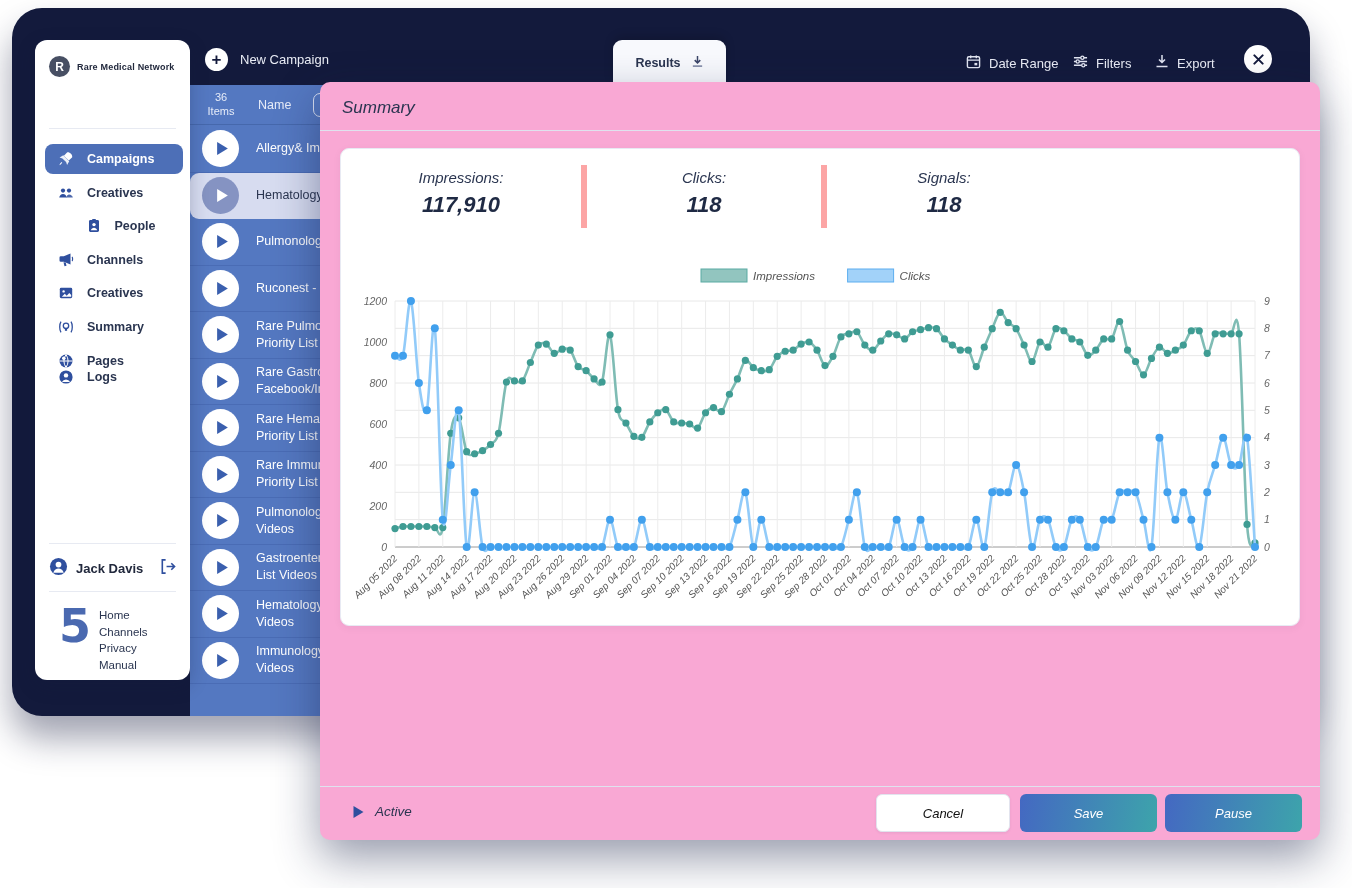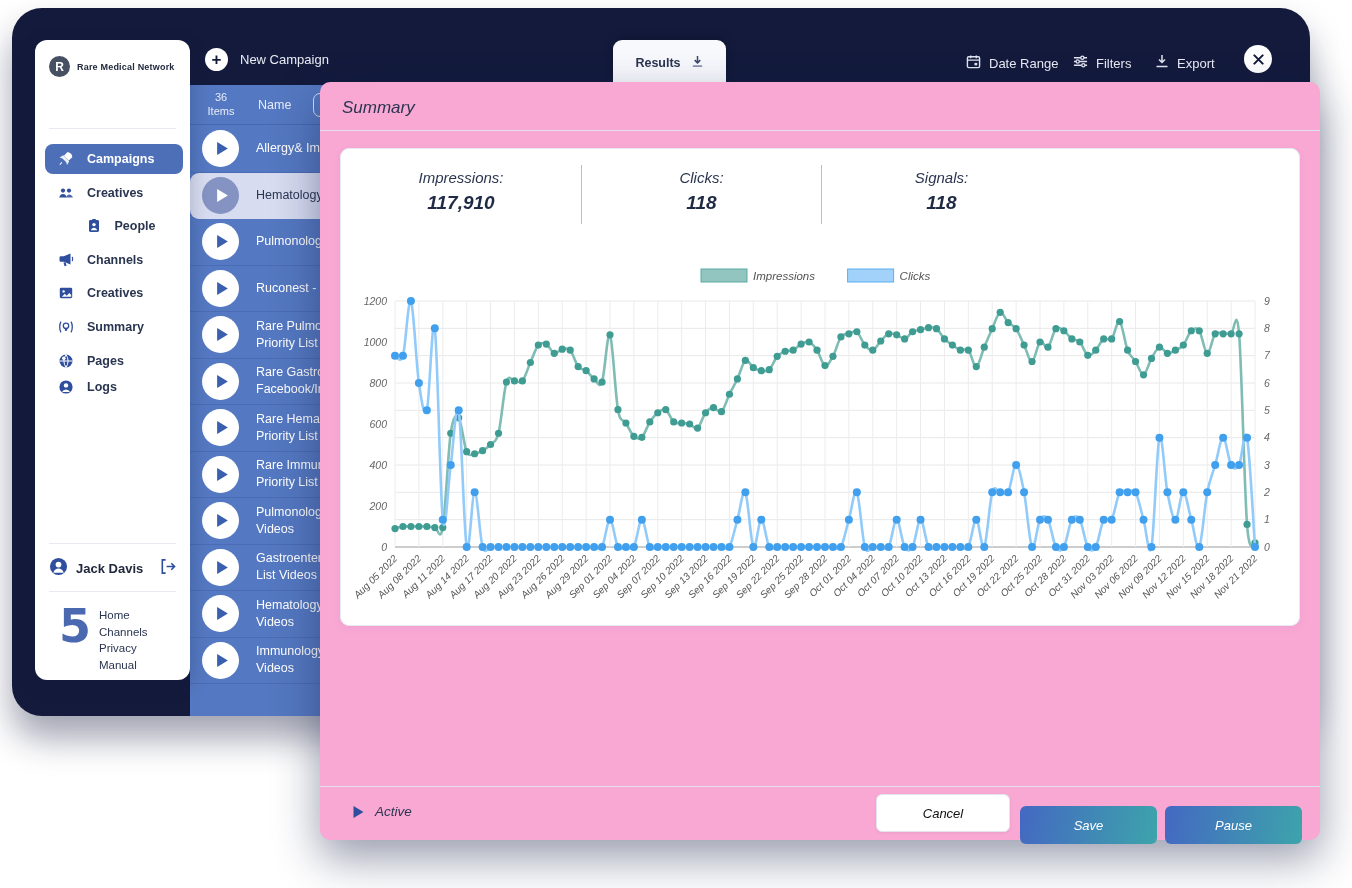--- a/index.html
+++ b/index.html
@@ -52,31 +52,31 @@
   .row.selected .play { background:#8593c2; }
   .row.selected .rtext { color:#2a3550; }
 
   
   .modal { position:absolute; left:320px; top:82px; width:1000px; height:758px; background:#f9a8d4; border-radius:10px; box-shadow:0 18px 45px rgba(25,33,70,.45);font-style:italic; }
   .modal-title { position:absolute; left:22px; top:16px; font-size:17px; color:#2a3550; }
   .modal-hdiv { position:absolute; left:0; top:48px; width:100%; height:1px; background:#dfe2ee; }
   .card { position:absolute; left:20px; top:66px; width:960px; height:478px; background:#fff; border-radius:9px; border:1px solid #e8eaf3; box-shadow:0 2px 8px rgba(30,40,80,.05); }
   .stats { position:absolute; left:0; top:16px; width:100%; display:flex; }
   .stat { width:240px; text-align:center; padding:4px 0 10px; }
-  .stat + .stat { border-left:1px solid #fca5a5; }
+  .stat + .stat { border-left:6px solid #fca5a5; }
   .stat .slabel { font-size:15px; color:#2a3550; }
-  .stat .svalue { font-size:19px; font-weight:700; color:#1f2a44; margin-top:6px; }
+  .stat .svalue { font-size:22px; font-weight:700; color:#1f2a44; margin-top:6px; }
   .chart-wrap { position:absolute; left:8px; top:112px; }
 
   .modal-fdiv { position:absolute; left:0; top:704px; width:100%; height:1px; background:#dfe2ee; }
   .active-row { position:absolute; left:32px; top:722px; display:flex; align-items:center; gap:10px; }
   .active-label { font-size:13.5px; color:#2a3550; }
   .btn { position:absolute; top:712px; height:38px; border-radius:6px; font-size:13px; display:flex; align-items:center; justify-content:center; cursor:pointer; }
   .btn-cancel { left:556px; width:134px; background:#fff; color:#111; border:1px solid #e2e4ee; box-shadow:0 1px 3px rgba(30,40,80,.08); }
-  .btn-grad { background:linear-gradient(100deg,#4468c2,#3da4ab); color:#fff;margin-top:12px; }
+  .btn-grad { background:linear-gradient(100deg,#4468c2,#3da4ab); color:#fff; }
   .btn-save { left:700px; width:137px; }
   .btn-pause { left:845px; width:137px; }
 </style>
 </head>
 <body>
 
 <div class="stage">
 
   <div class="frame">
 
@@ -317,21 +317,21 @@
           <div class="nav-item" style="top: 305.6px;">
             <span class="ic">
               <svg width="16" height="16" viewBox="0 0 16 16">
                 <circle cx="8" cy="8" r="6.5" fill="currentColor"></circle>
                 <path d="M8 1.5a12 12 0 000 13M8 1.5a12 12 0 010 13M1.5 8h13" stroke="#fff" stroke-width="1" fill="none"></path>
                 <circle cx="5.8" cy="5.2" r="1.8" fill="#fff"></circle>
               </svg>
             </span>
             <span>Pages</span>
           </div>
-          <div class="nav-item" style="top: 332px;">
+          <div class="nav-item" style="top: 322px;">
             <span class="ic">
               <svg width="16" height="16" viewBox="0 0 16 16">
                 <circle cx="8" cy="8" r="6.6" fill="currentColor"></circle>
                 <circle cx="8" cy="6.4" r="2.2" fill="#fff"></circle>
                 <path d="M3.9 13a4.6 4.6 0 018.2 0z" fill="#fff"></path>
               </svg>
             </span>
             <span>Logs</span>
           </div>
         </nav>

